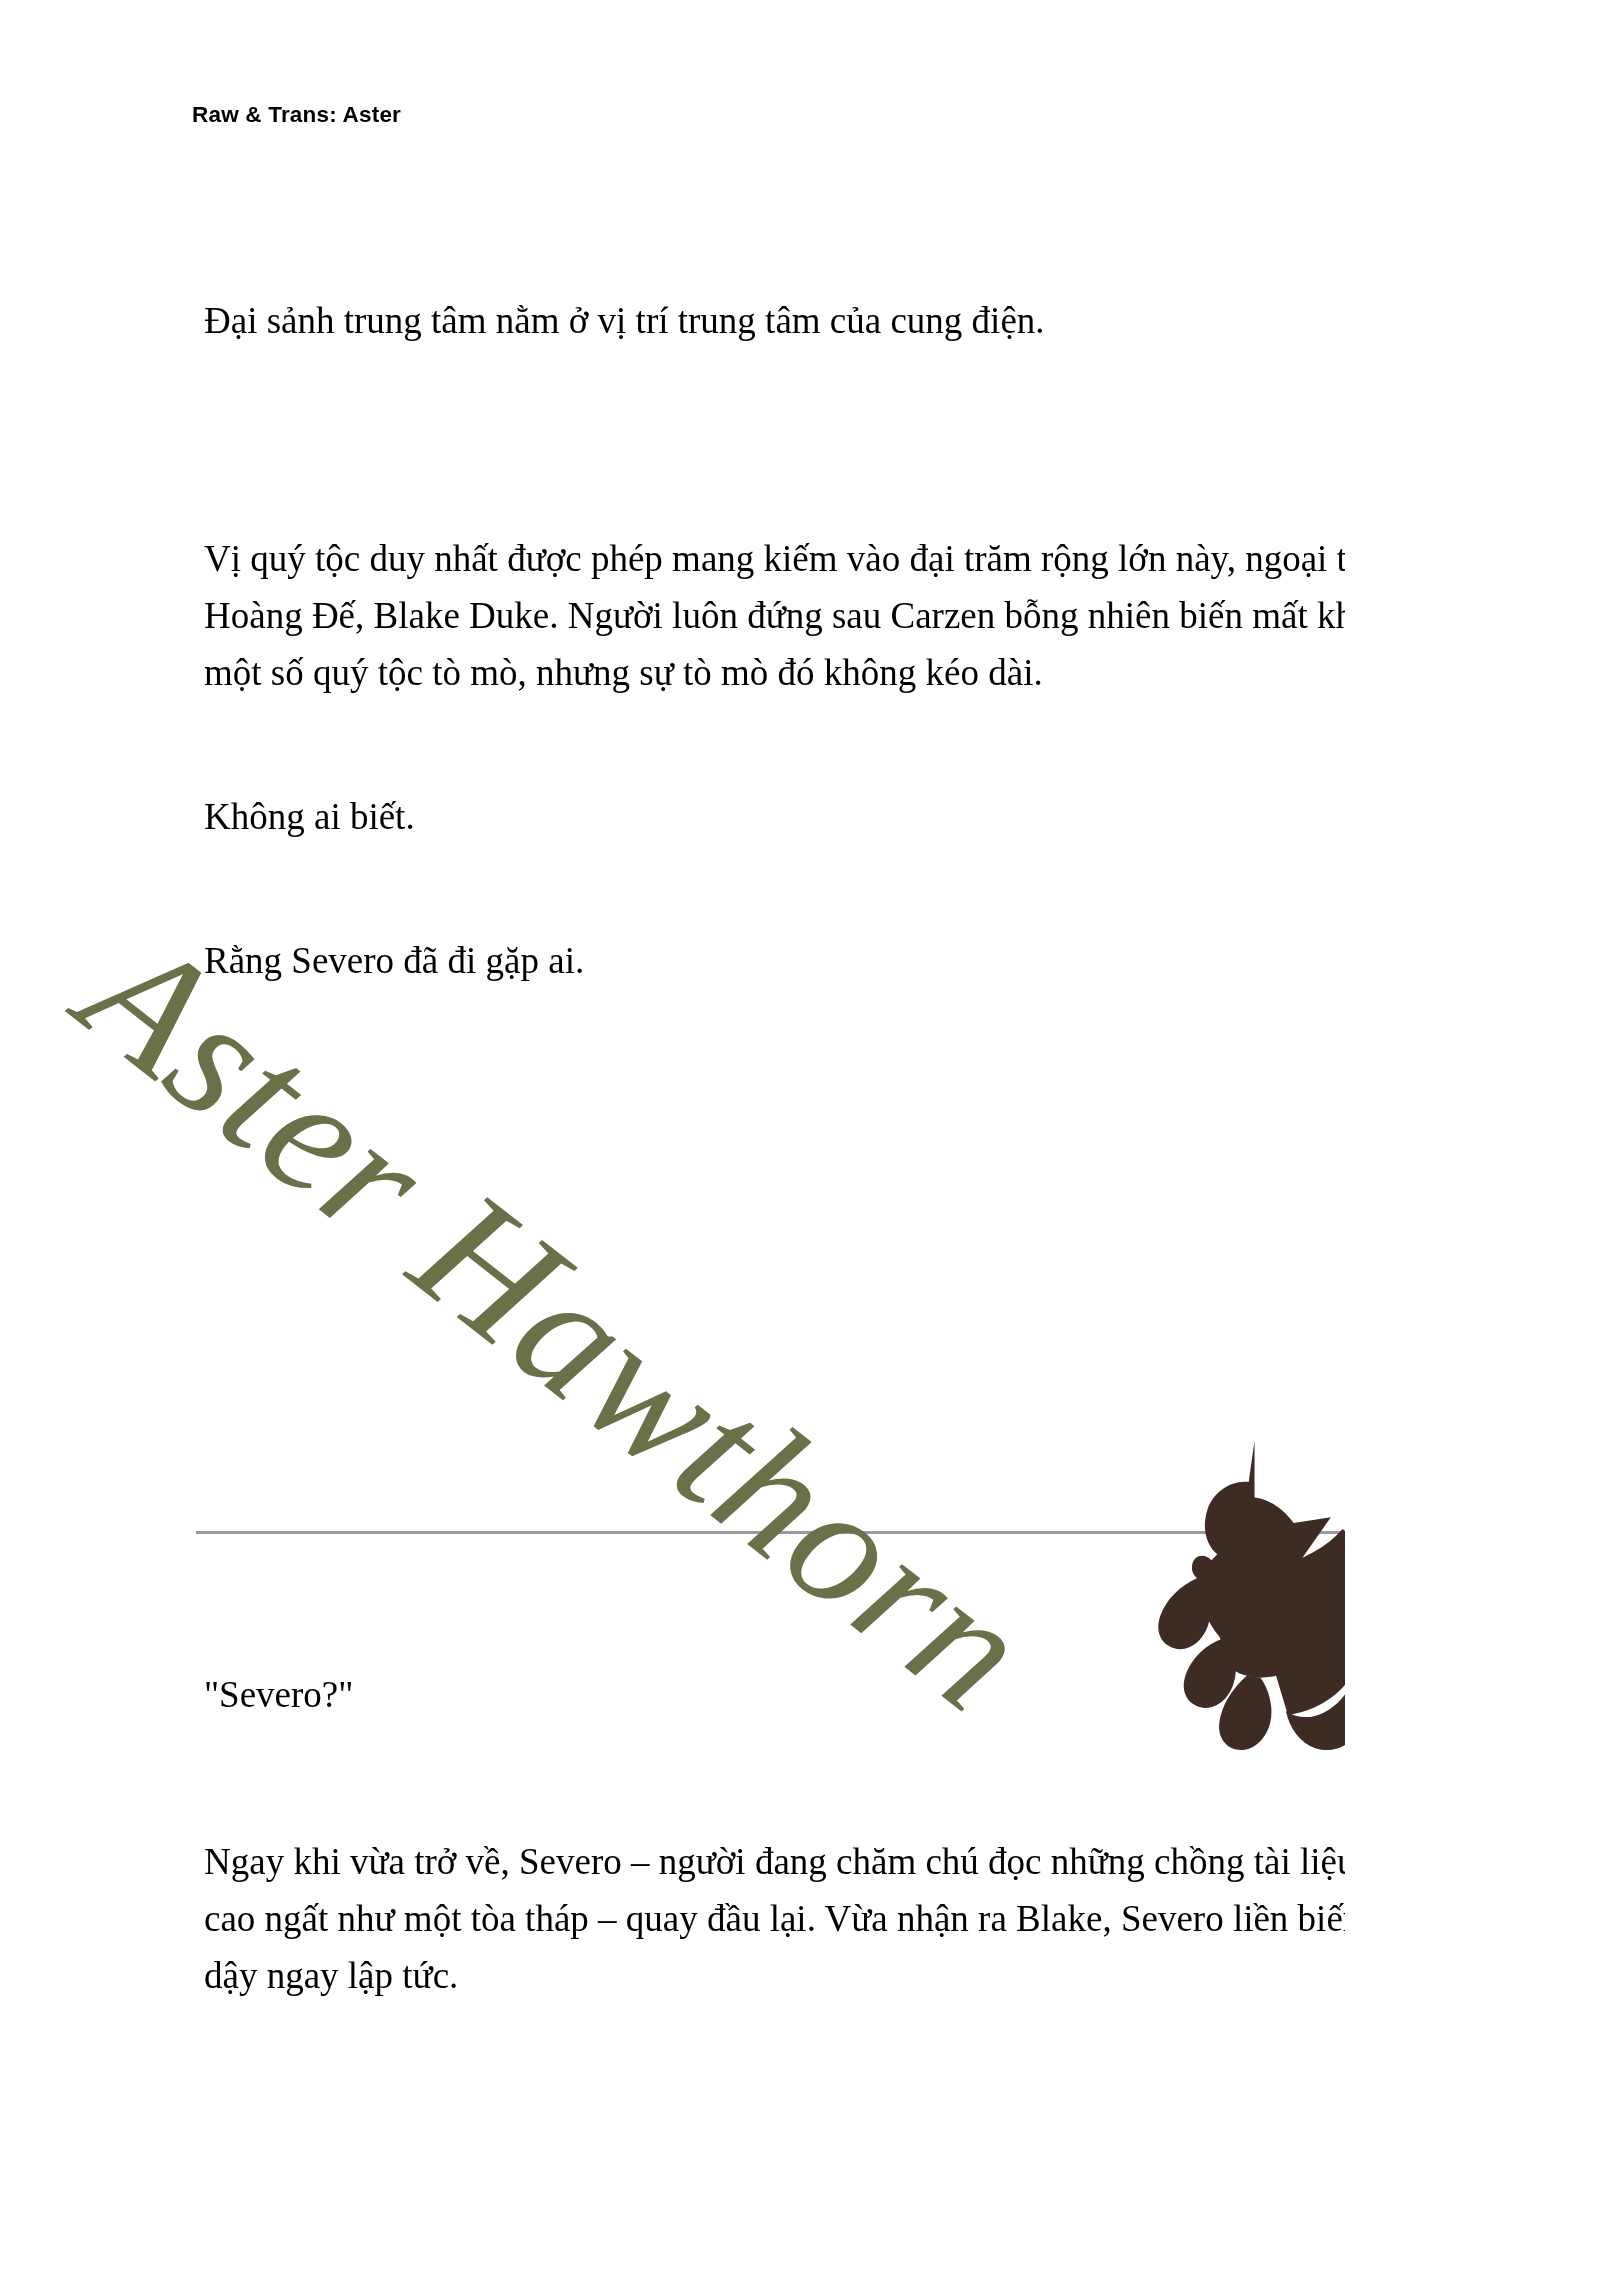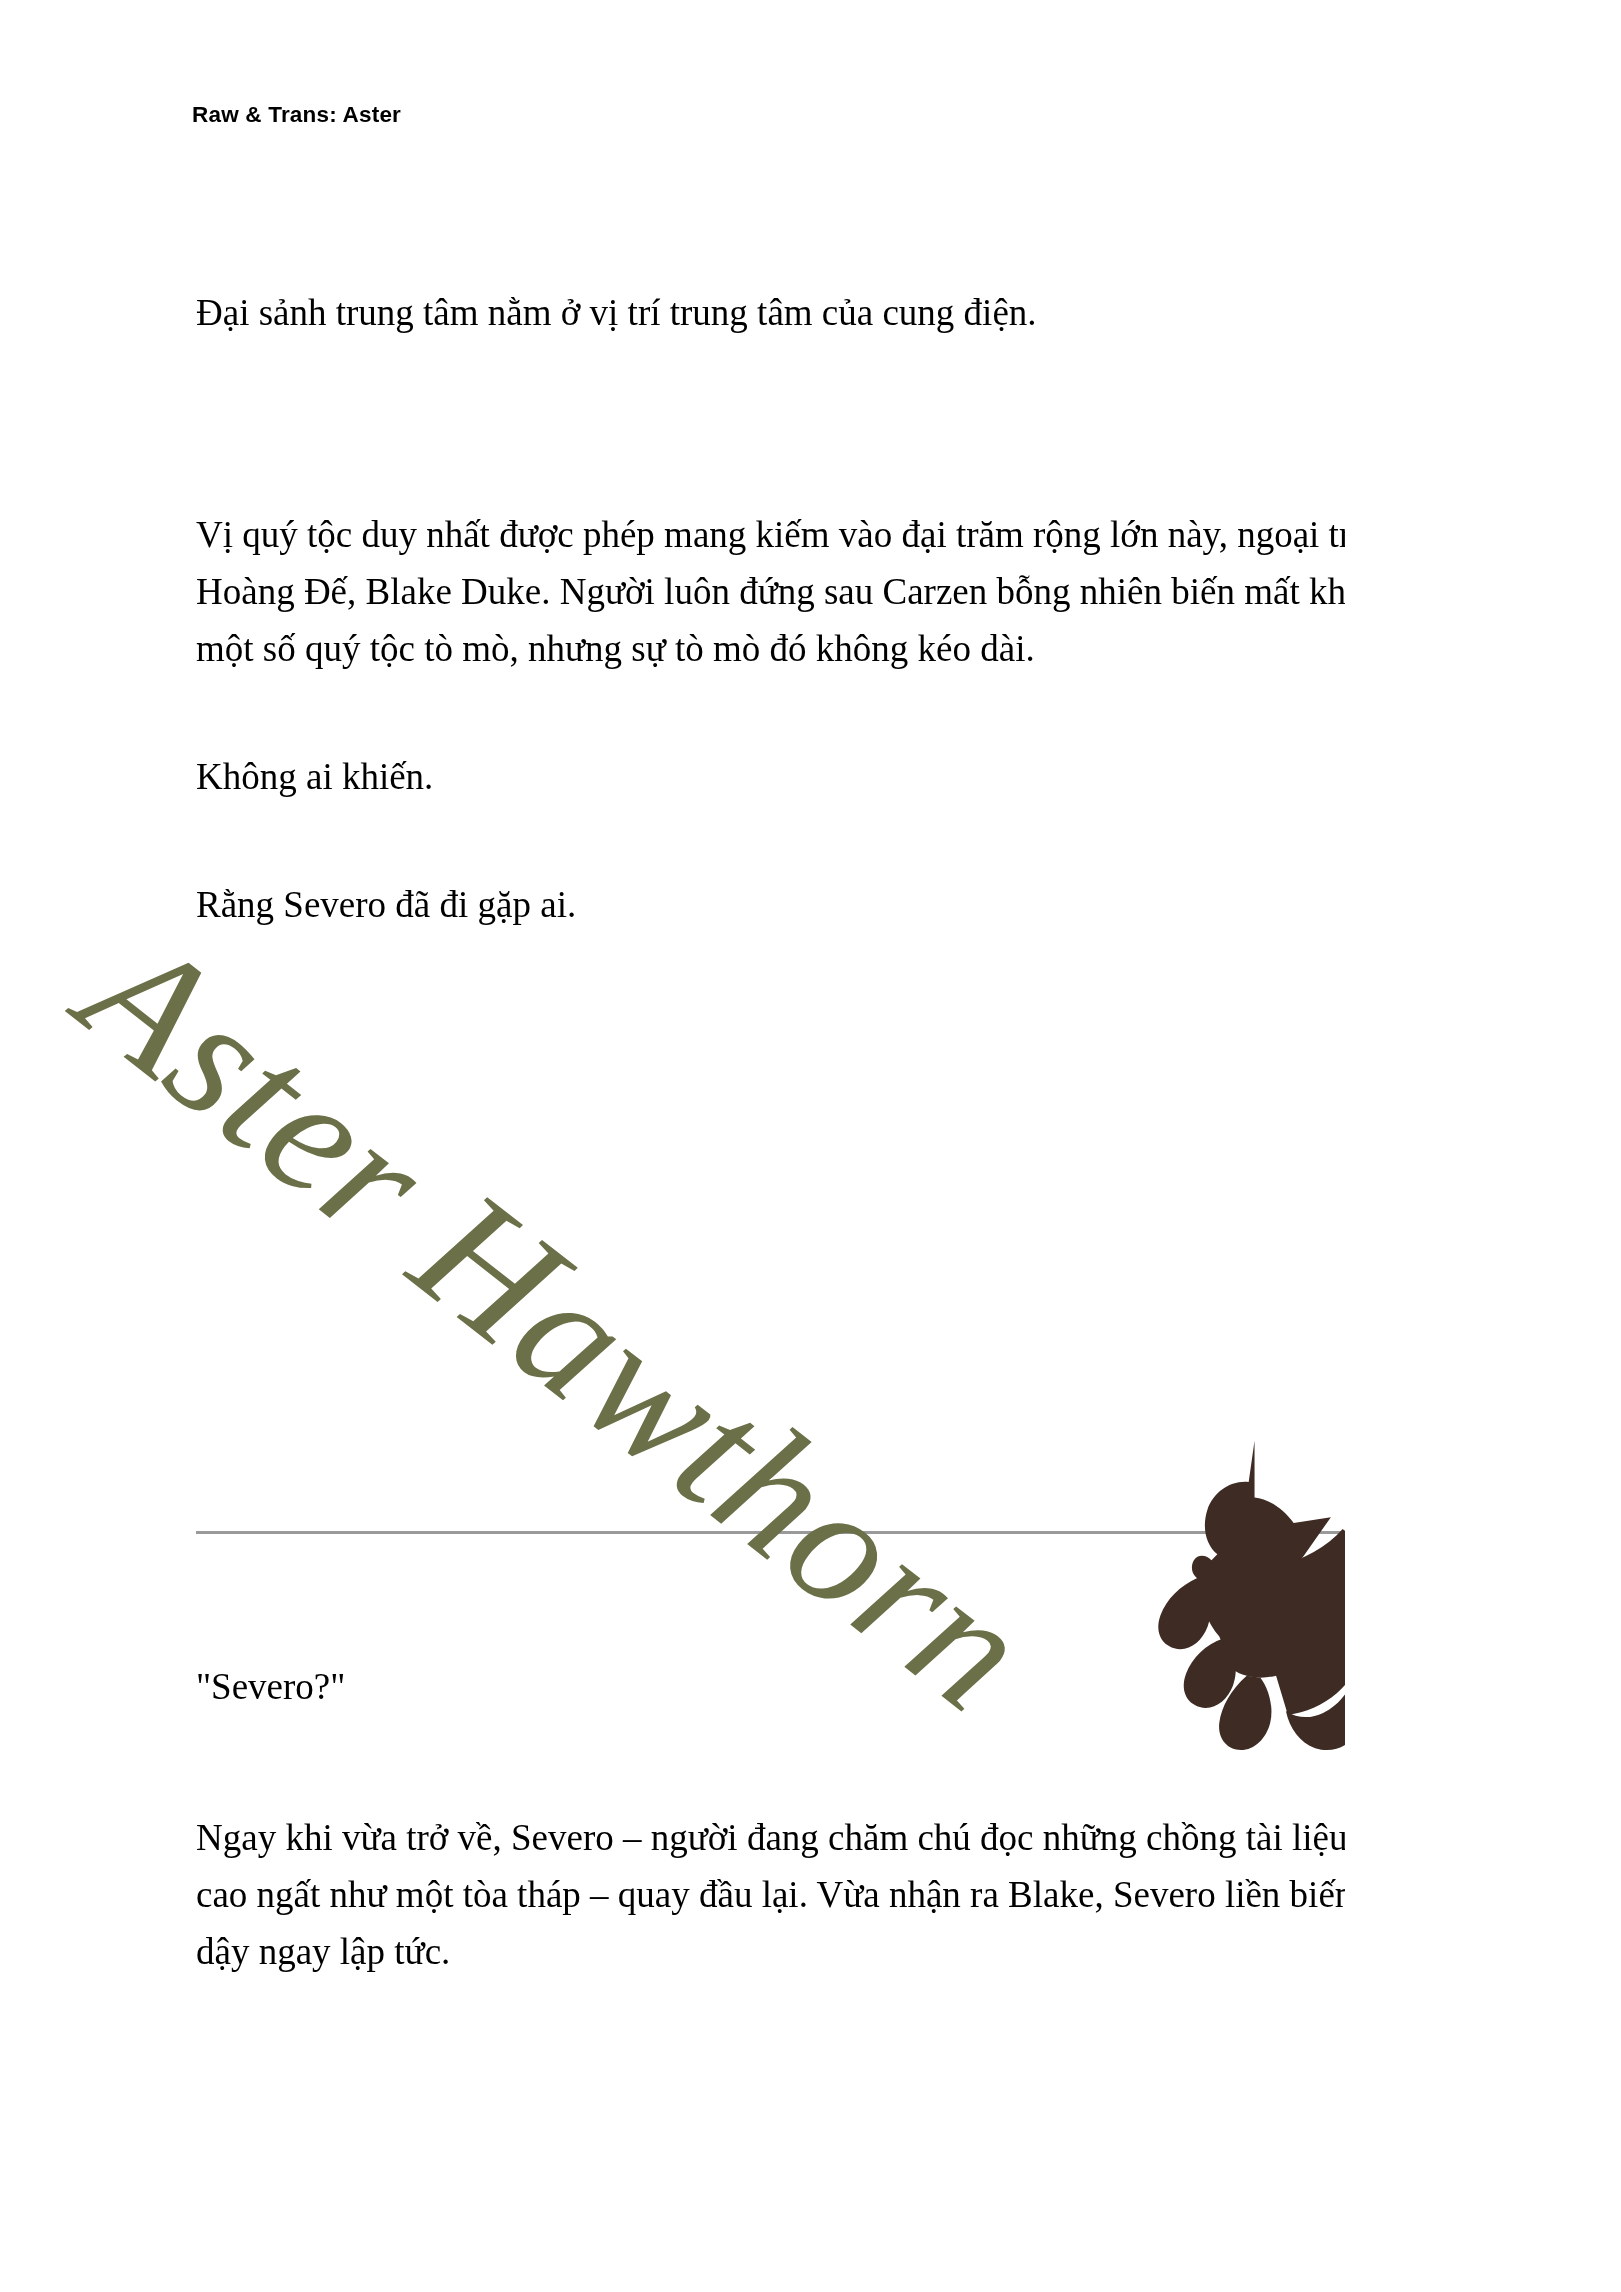--- a/index.html
+++ b/index.html
@@ -35,21 +35,21 @@
     top: 284px;
     left: 196px;
     width: 1245px;
   }
 
   .para {
     font-family: "Liberation Serif", "DejaVu Serif", serif;
     font-size: 37px;
     line-height: 57px;
     color: #000000;
-    margin: 0;
+    margin: 8px;
     width: 1210px;
   }
   .gap-md { height: 71px; }
   .gap-lg { height: 94px; }
 
   
   .divider-wrap {
     position: absolute;
     top: 1531px;
     left: 196px;
@@ -104,21 +104,21 @@
 <div class="page">
 
   <div class="running-header">Raw &amp; Trans: Aster</div>
 
   <div class="content">
     <p class="para">Đại sảnh trung tâm nằm ở vị trí trung tâm của cung điện.</p>
     <div class="gap-lg"></div>
     <div class="gap-md"></div>
     <p class="para">Vị quý tộc duy nhất được phép mang kiếm vào đại trăm rộng lớn này, ngoại trừ Hoàng Đế, Blake Duke. Người luôn đứng sau Carzen bỗng nhiên biến mất khiến một số quý tộc tò mò, nhưng sự tò mò đó không kéo dài.</p>
     <div class="gap-md"></div>
-    <p class="para">Không ai khiến.</p>
+    <p class="para">Không ai biết.</p>
     <div class="gap-md"></div>
     <p class="para">Rằng Severo đã đi gặp ai.</p>
   </div>
 
   <div class="divider-wrap">
     <div class="divider"></div>
   </div>
 
   <div class="content" style="top:1658px;">
     <p class="para">"Severo?"</p>

